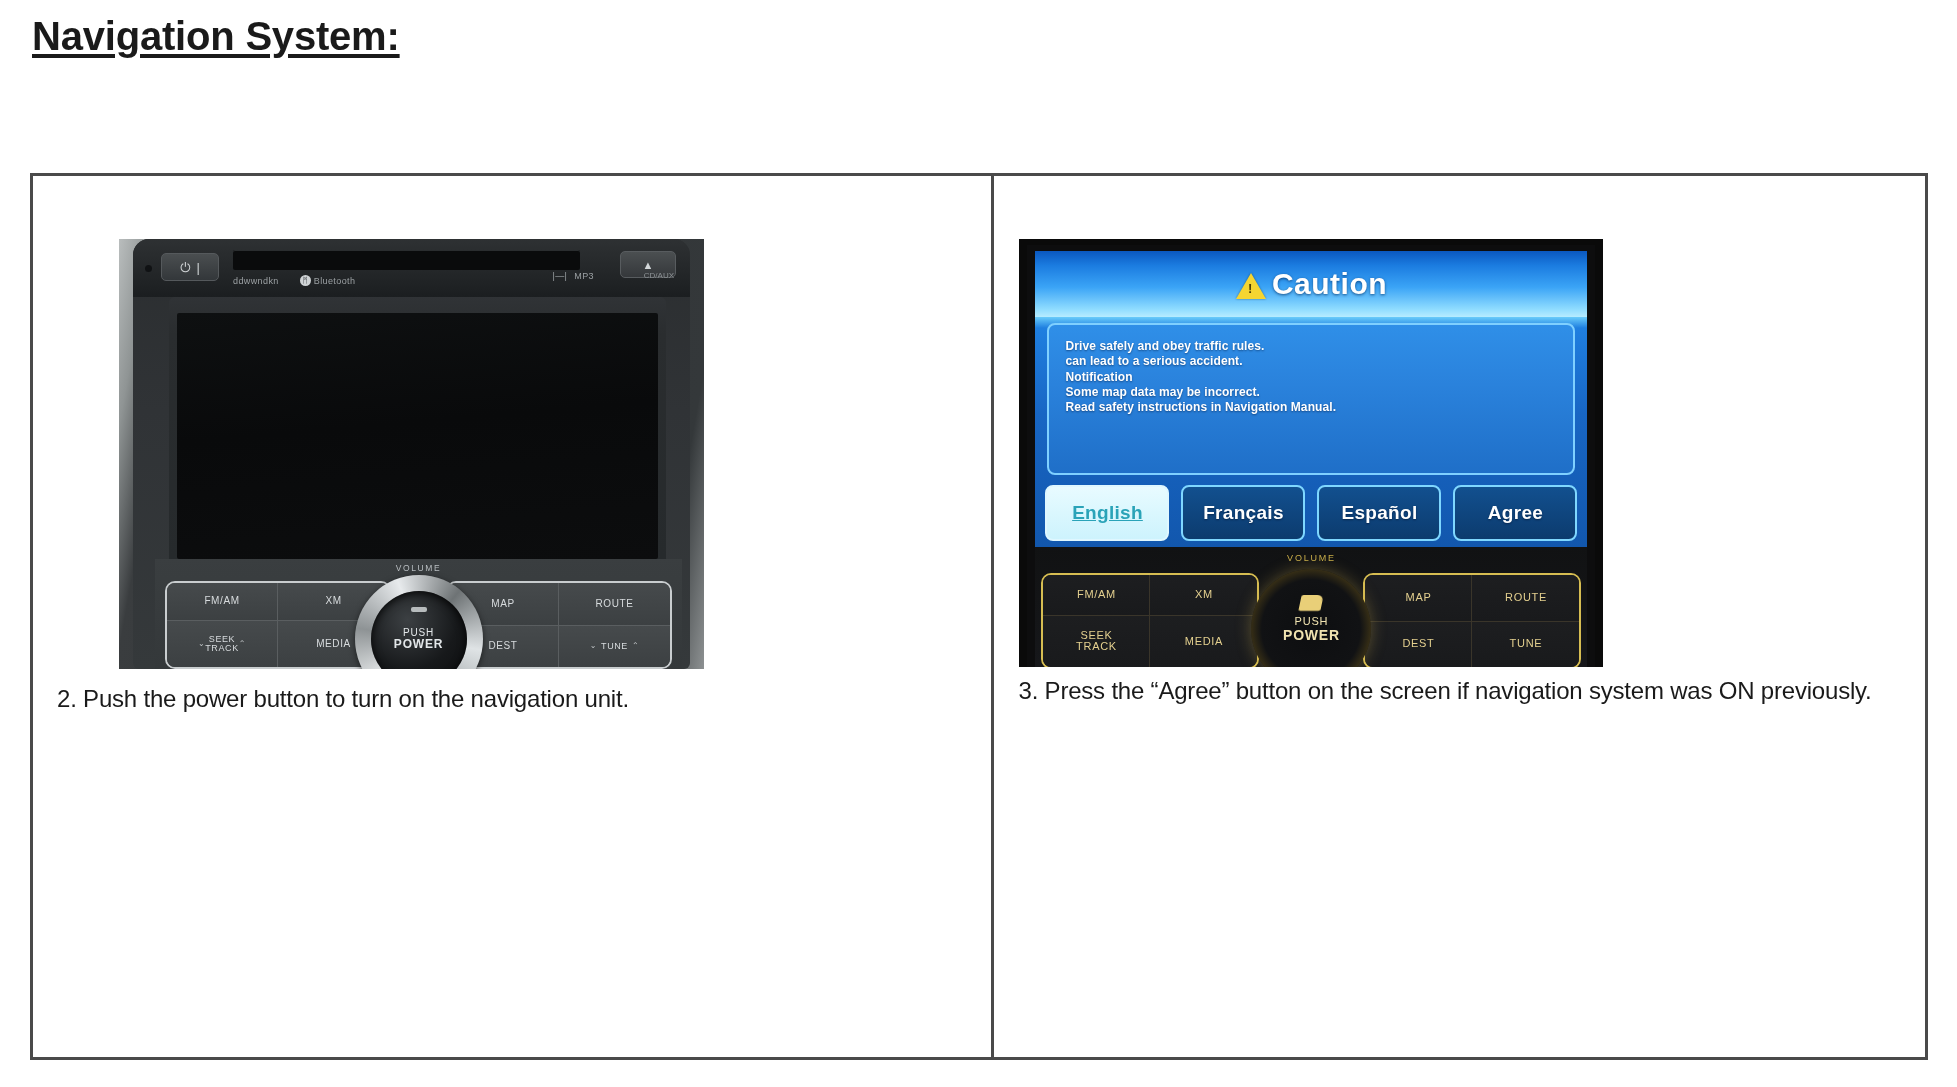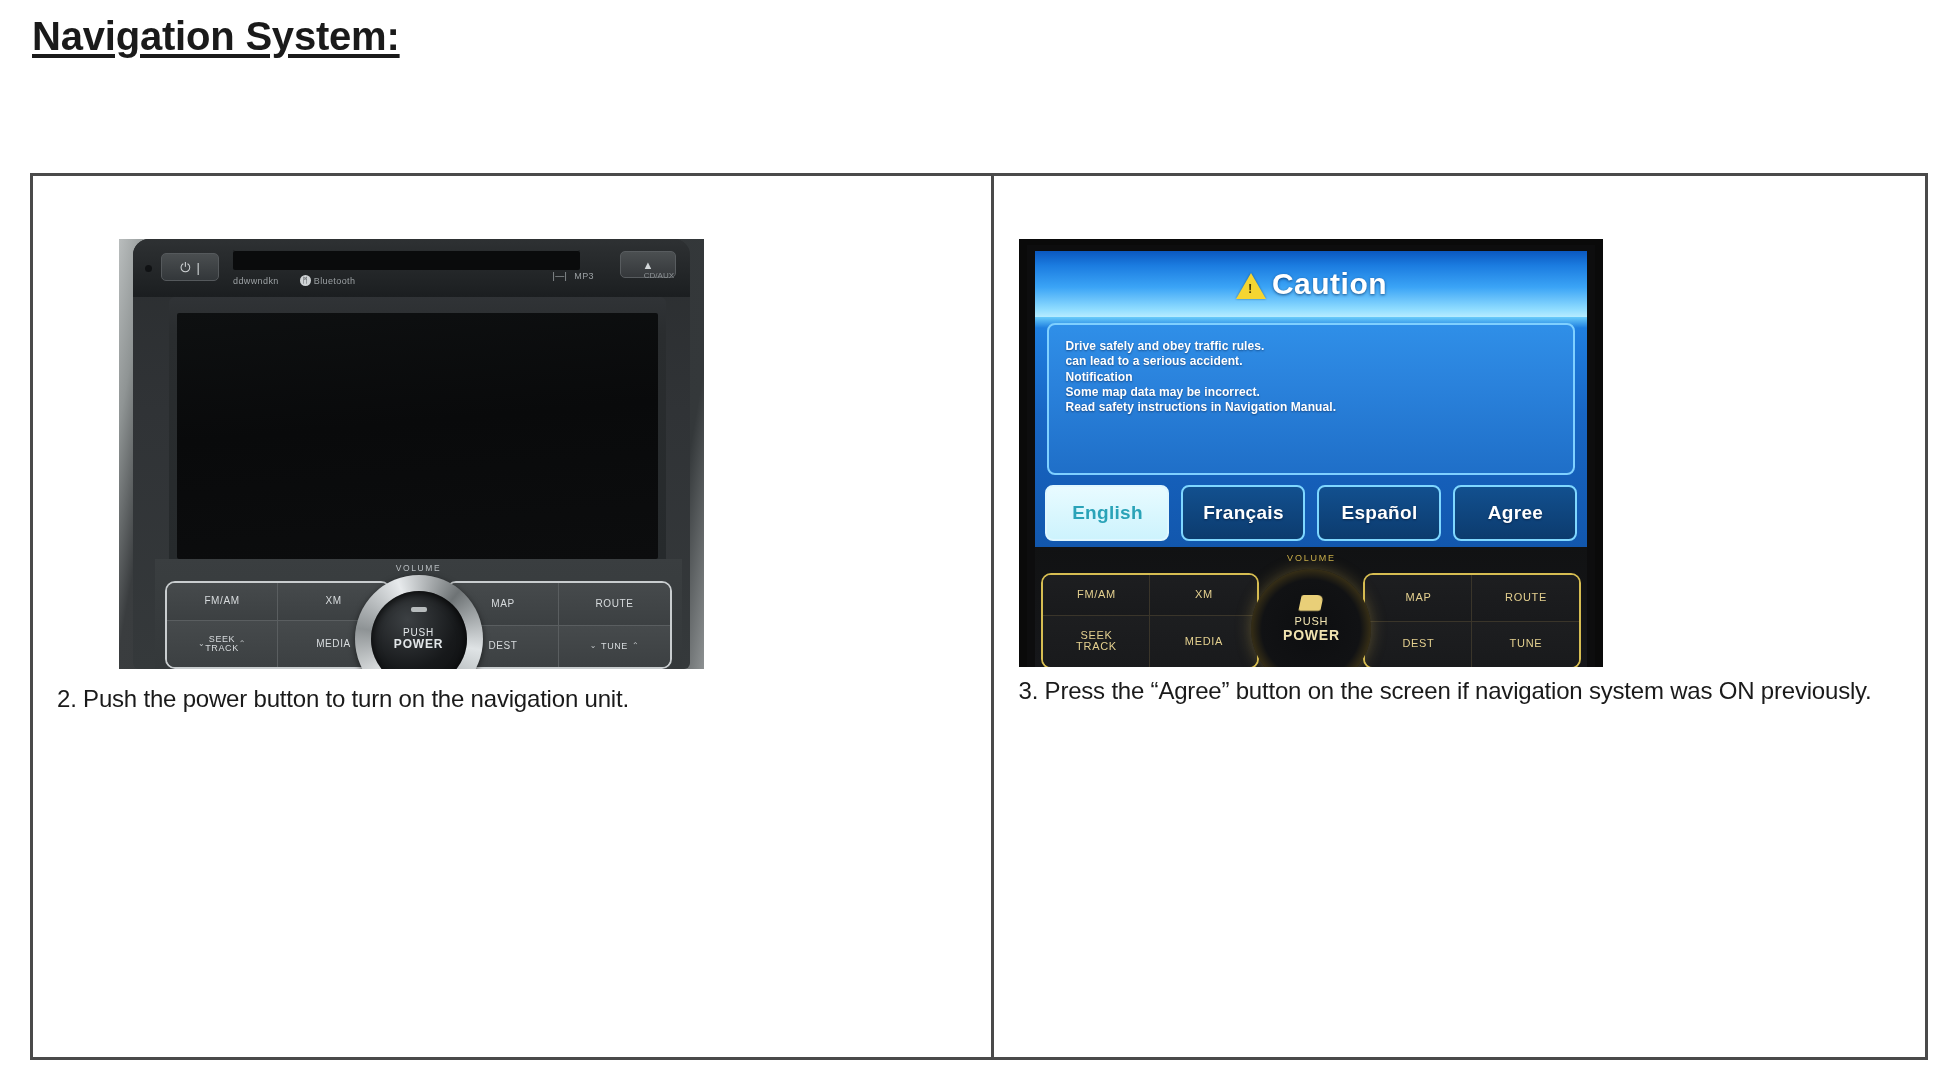--- a/index.html
+++ b/index.html
@@ -278,21 +278,21 @@
   .nav-btn.dark {
     background: linear-gradient(180deg,#12508f 0%, #0c3b6e 100%);
     color:#ffffff;
     text-shadow:0 1px 2px rgba(0,20,50,.6);
   }
   .nav-btn.active {
     background: linear-gradient(180deg,#e8fbff 0%, #cdf3fd 100%);
     color:#2aa3b8;
     border-color:#dff7ff;
   }
-  #nav-btn-english  { width:128px; }
+  #nav-btn-english  { width:128px;text-decoration:underline; }
   #nav-btn-francais { width:128px; }
   #nav-btn-espanol  { width:128px; }
   #nav-btn-agree    { width:128px; margin-left:auto; }
 
   
   #nav-hw {
     position:absolute; left:8px; top:302px; right:8px; bottom:0;
     background: linear-gradient(180deg,#111213 0%, #16171a 100%);
     overflow:hidden;
   }

